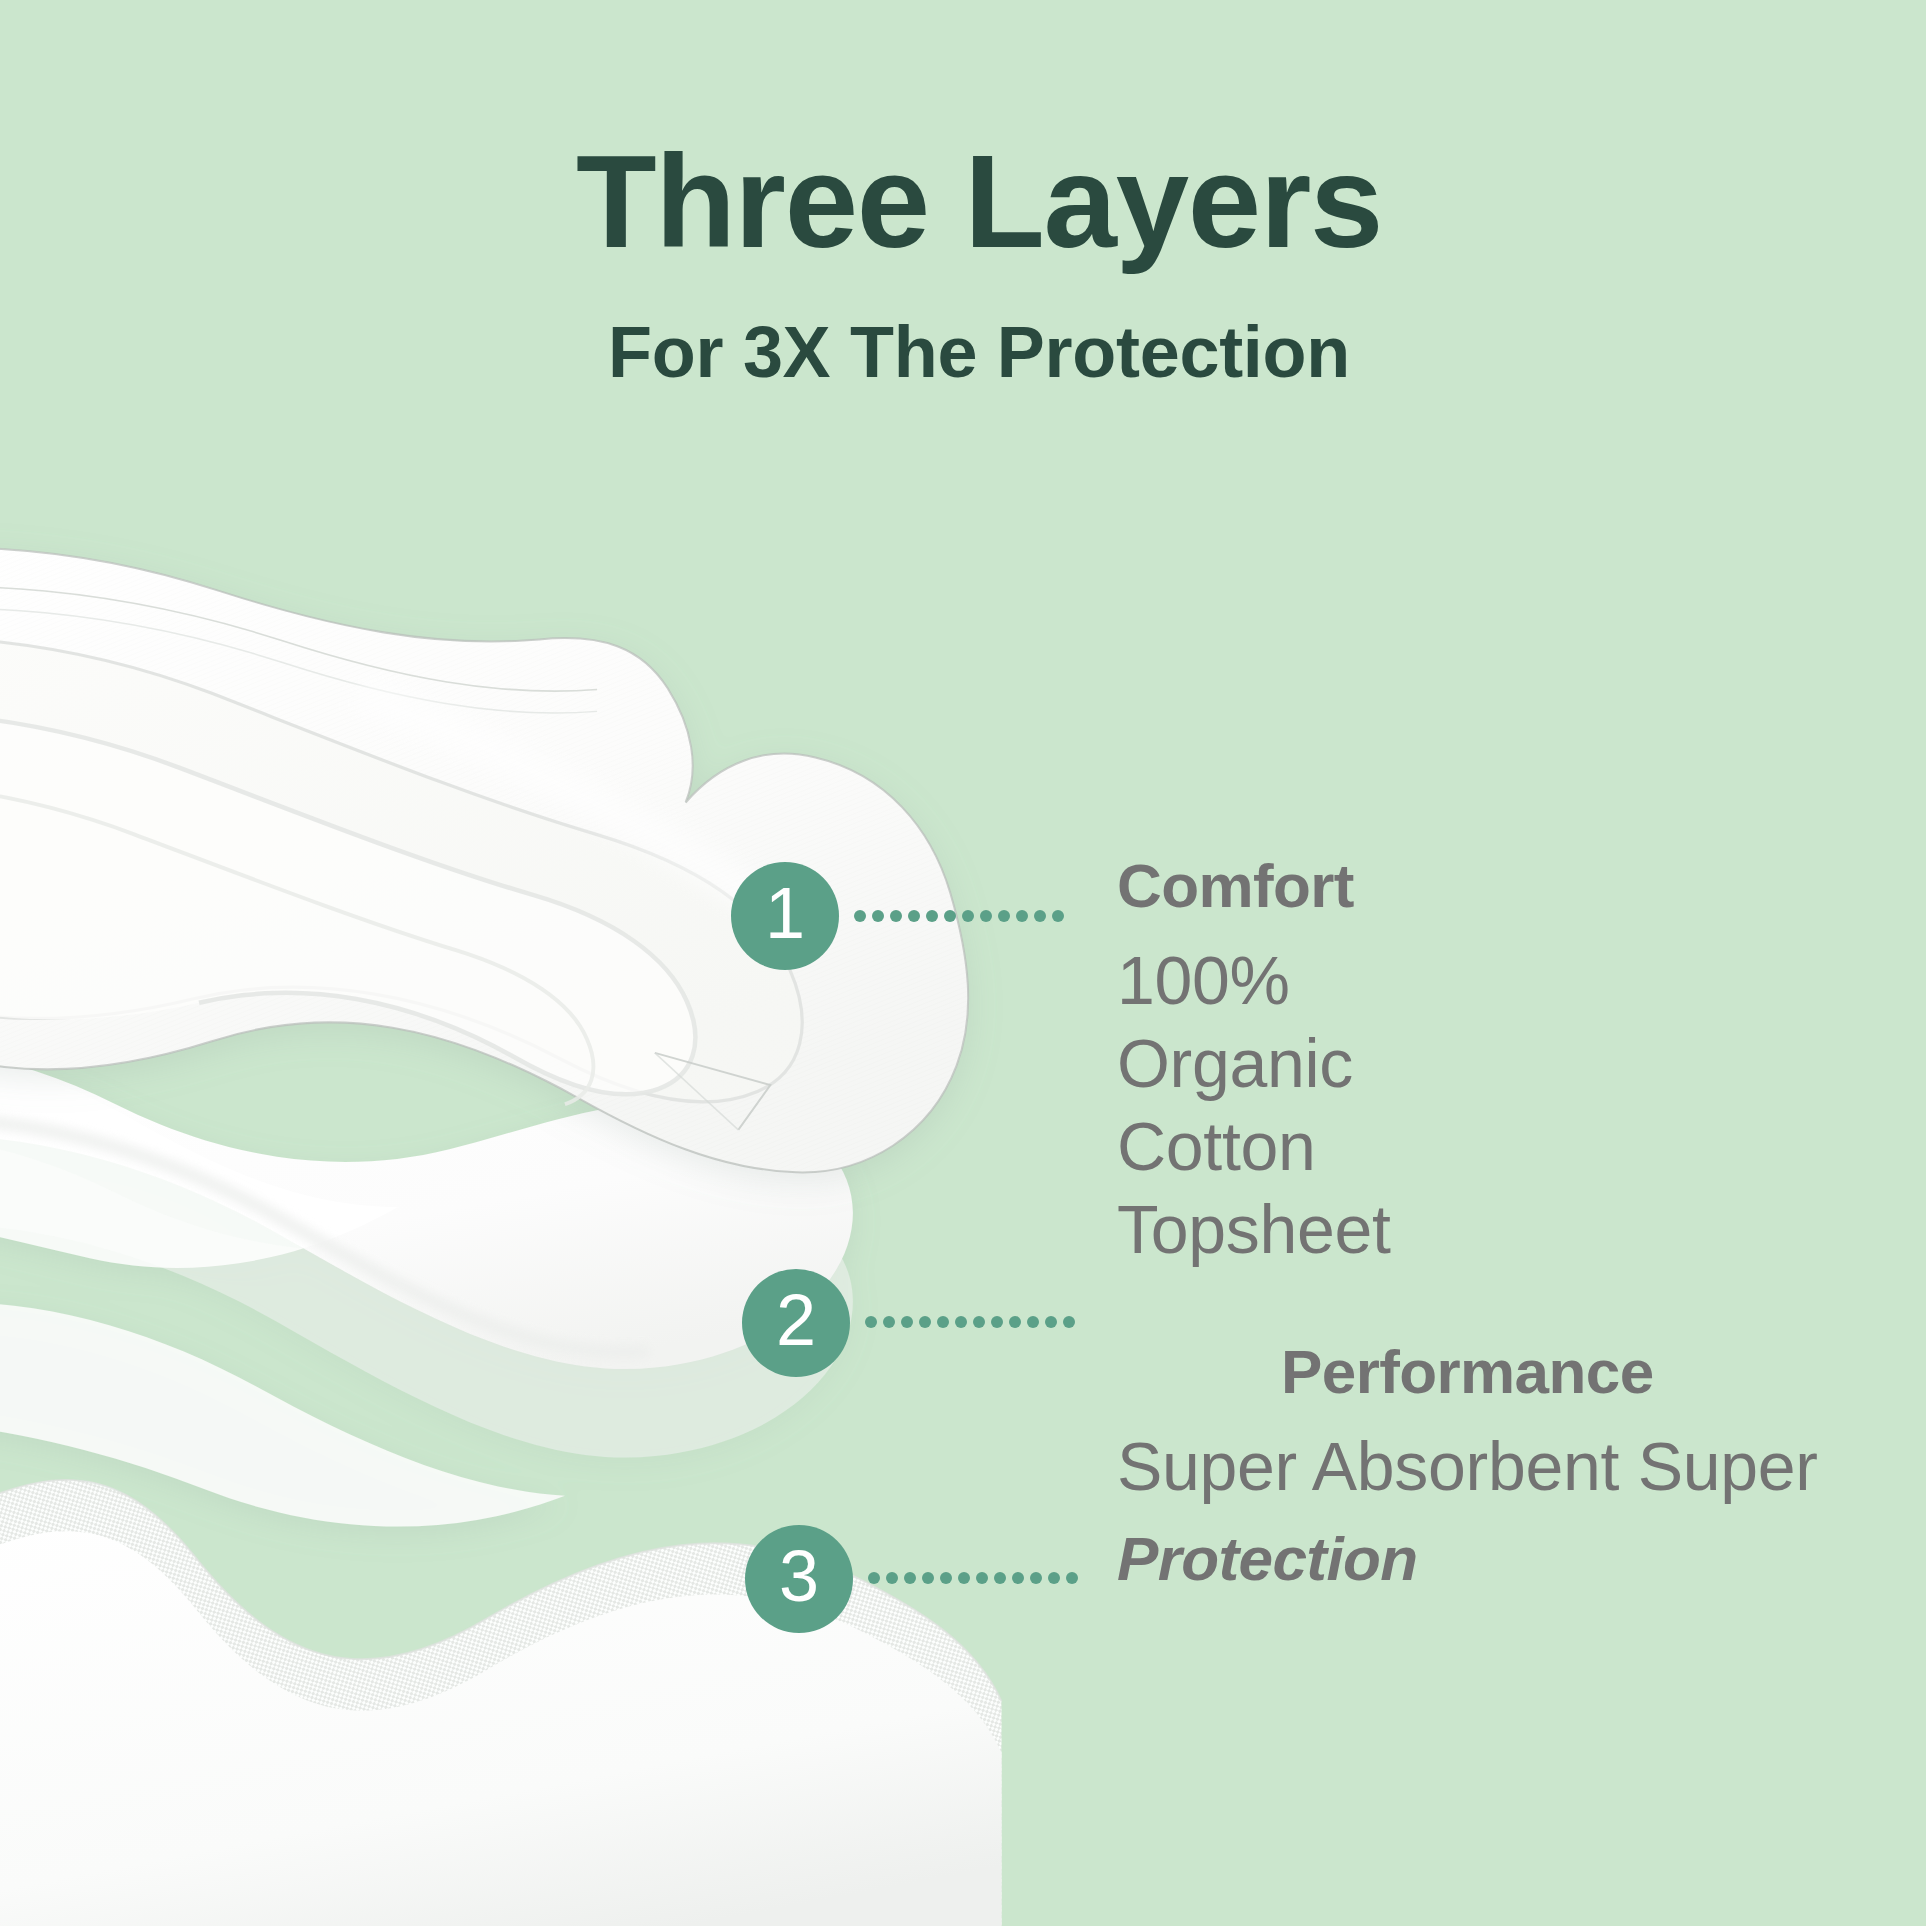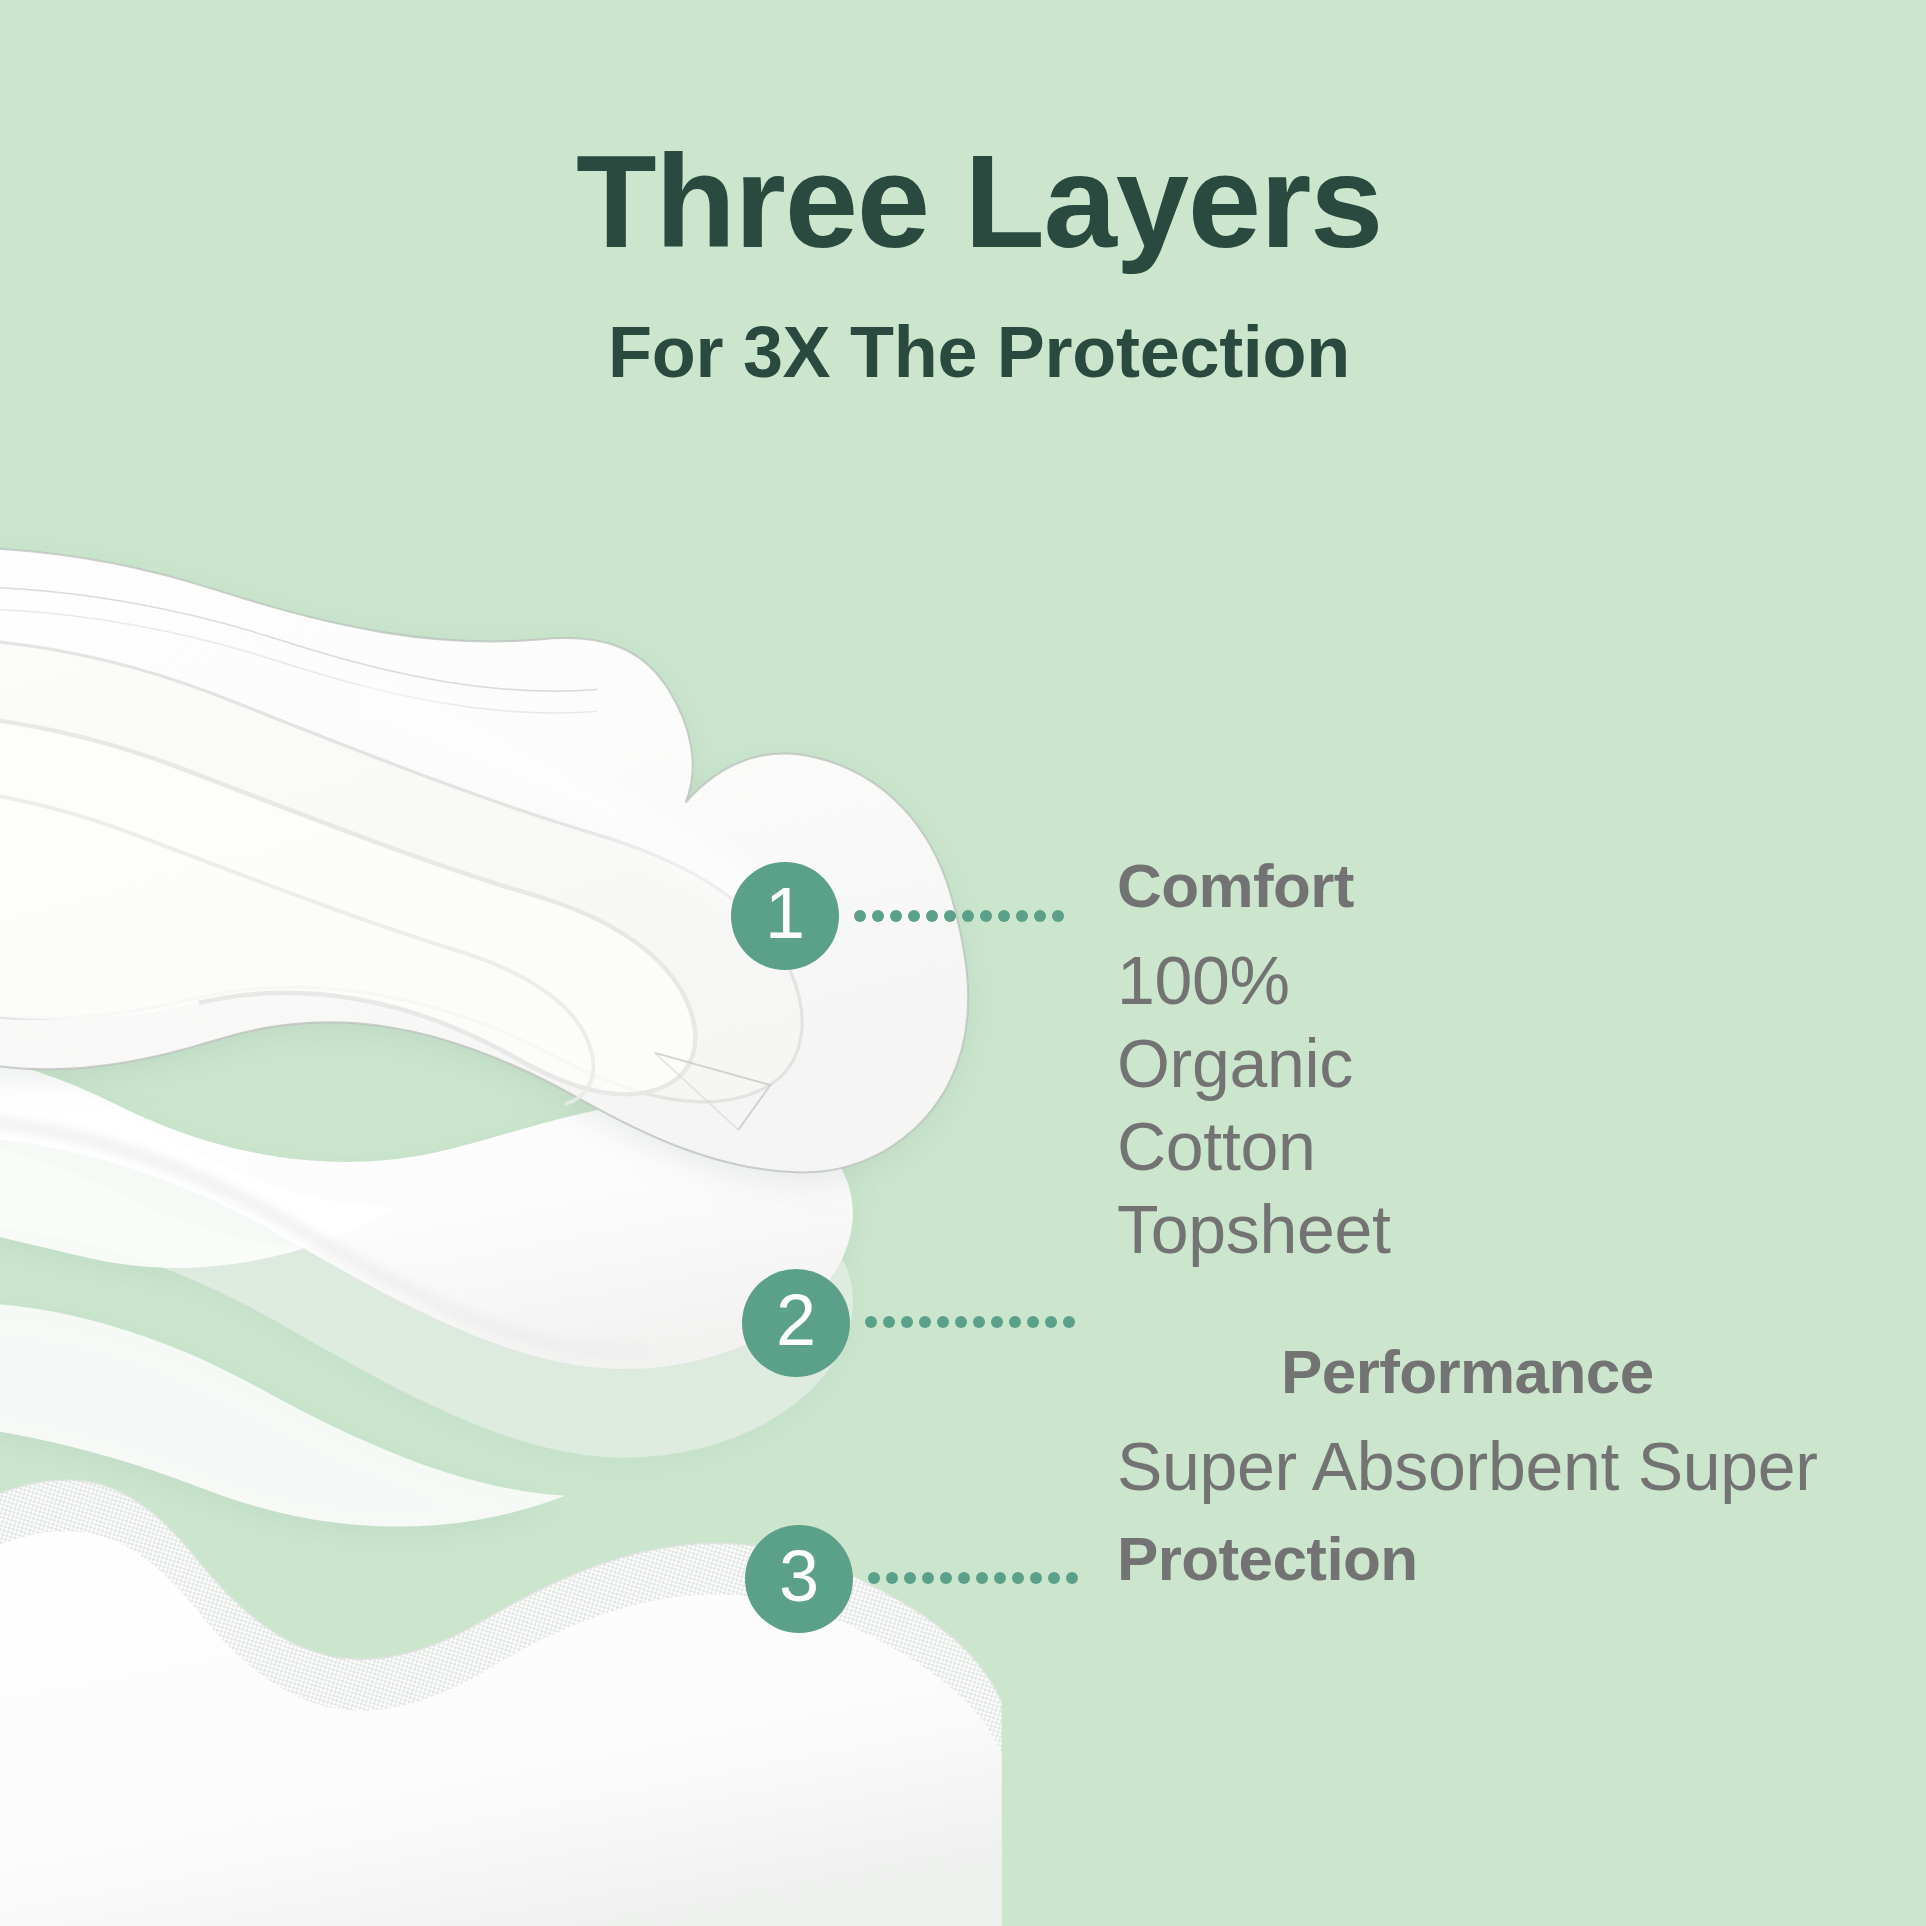--- a/index.html
+++ b/index.html
@@ -370,19 +370,19 @@
         <i></i>
         <i></i>
         <i></i>
         <i></i>
         <i></i>
         <i></i>
         <i></i>
         <i></i>
         <i></i>
       </div>
-    <div class="textblock" style="left:1117px; top:1527px;">
+    <div class="textblock" style="left:1117px; top:1527px;font-style:italic;">
       <div class="c-title">Protection</div>
     </div>
   </div>
 
 </div>
 
 
 </body></html>

